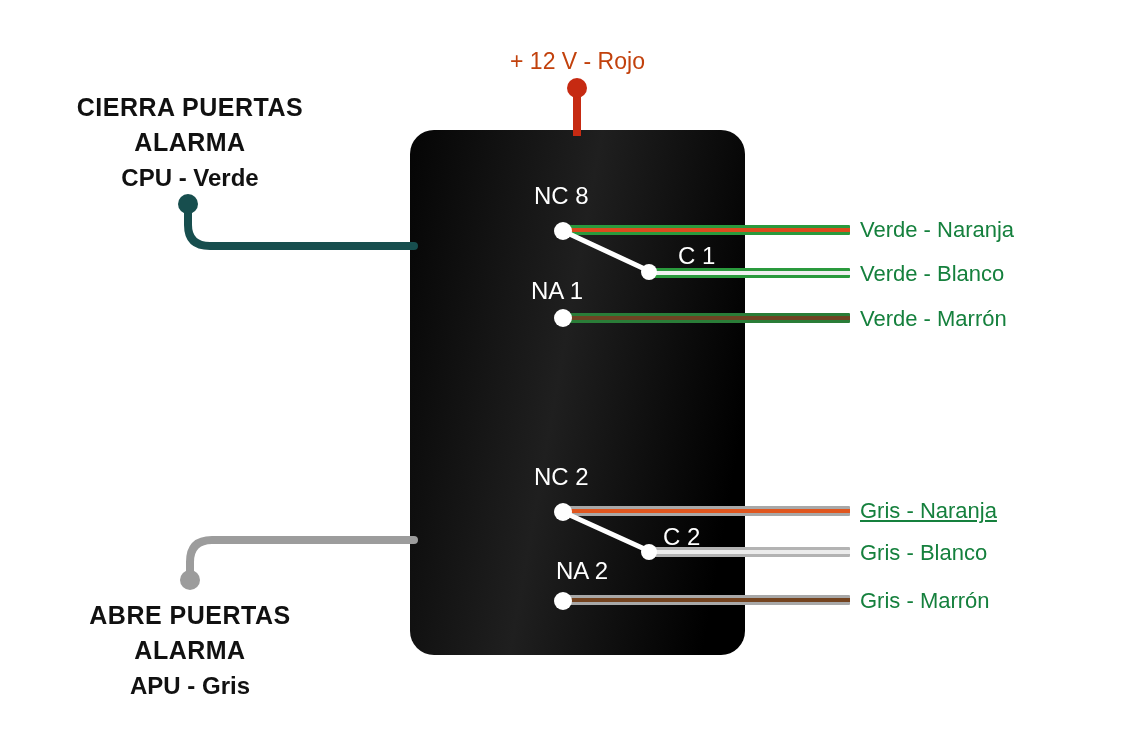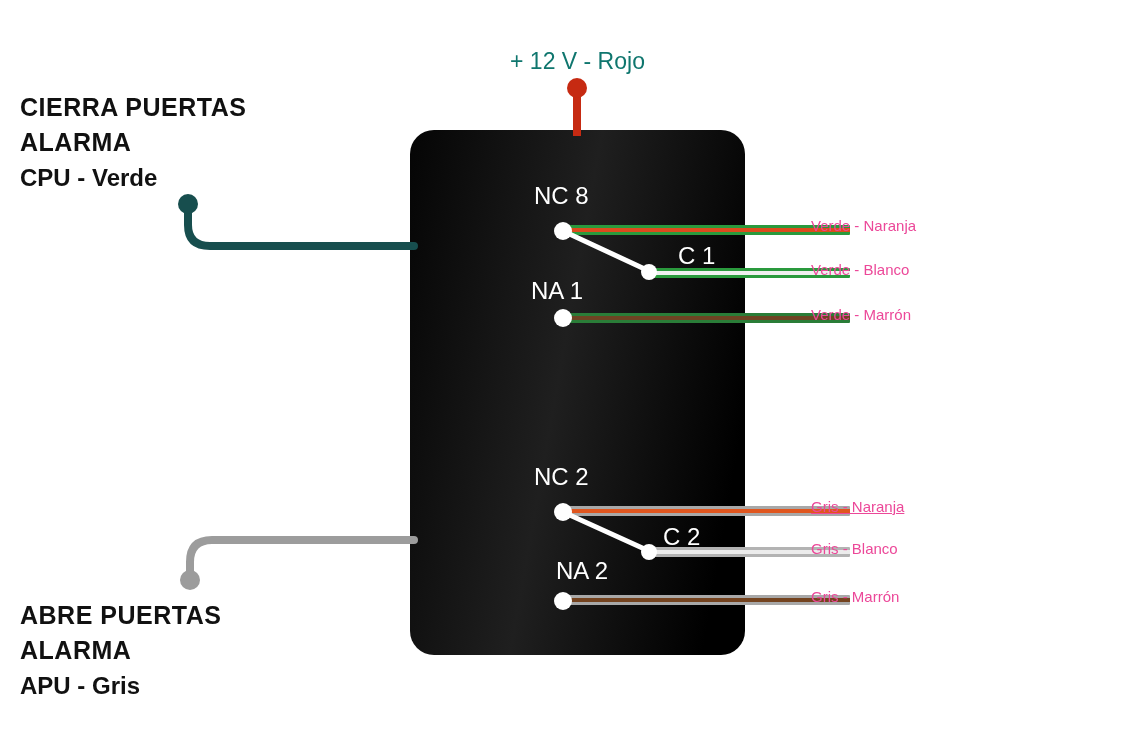--- a/index.html
+++ b/index.html
@@ -19,40 +19,40 @@
   .wire{
     position:absolute;height:10px;z-index:2;border-radius:1px;
   }
   .w0{left:563px;top:225px;width:287px;}
   .w1{left:650px;top:268px;width:200px;}
   .w2{left:563px;top:313px;width:287px;}
   .w3{left:563px;top:506px;width:287px;}
   .w4{left:650px;top:547px;width:200px;}
   .w5{left:563px;top:595px;width:287px;}
   .wire-label{
-    position:absolute;left:811px;z-index:4;
-    font-size:15px;color:#ec4899;white-space:nowrap;
+    position:absolute;left:860px;z-index:4;
+    font-size:22px;color:#15803d;white-space:nowrap;
   }
   .wl0{top:217px;} .wl1{top:261px;} .wl2{top:306px;}
   .wl3{top:498px;text-decoration:underline;} .wl4{top:540px;} .wl5{top:588px;}
   .box-label{
     position:absolute;z-index:4;color:#ffffff;font-size:24px;white-space:nowrap;
   }
   .nc1{left:534px;top:182px;} .c1{left:663px;top:242px;margin-left:15px;} .na1{left:531px;top:277px;}
   .nc2{left:534px;top:463px;} .c2{left:663px;top:523px;} .na2{left:556px;top:557px;}
   .side-block{
-    position:absolute;z-index:4;width:340px;color:#111;
+    position:absolute;z-index:4;width:340px;text-align:center;color:#111;
   }
   .side-block .b{font-weight:700;font-size:25px;line-height:35px;letter-spacing:.5px;}
   .side-block .r{font-weight:700;font-size:24px;line-height:36px;}
   .cpu-block{left:20px;top:90px;}
   .apu-block{left:20px;top:598px;}
   .power-label{
     position:absolute;left:460px;top:48px;width:235px;text-align:center;
-    font-size:23px;color:#0f766e;z-index:4;white-space:nowrap;
+    font-size:23px;color:#c2410c;z-index:4;white-space:nowrap;
   }
   svg.overlay{position:absolute;left:0;top:0;z-index:3;}
 </style>
 </head>
 <body>
 
 <div class="canvas">
 
   <div class="relay-box"></div>
 

